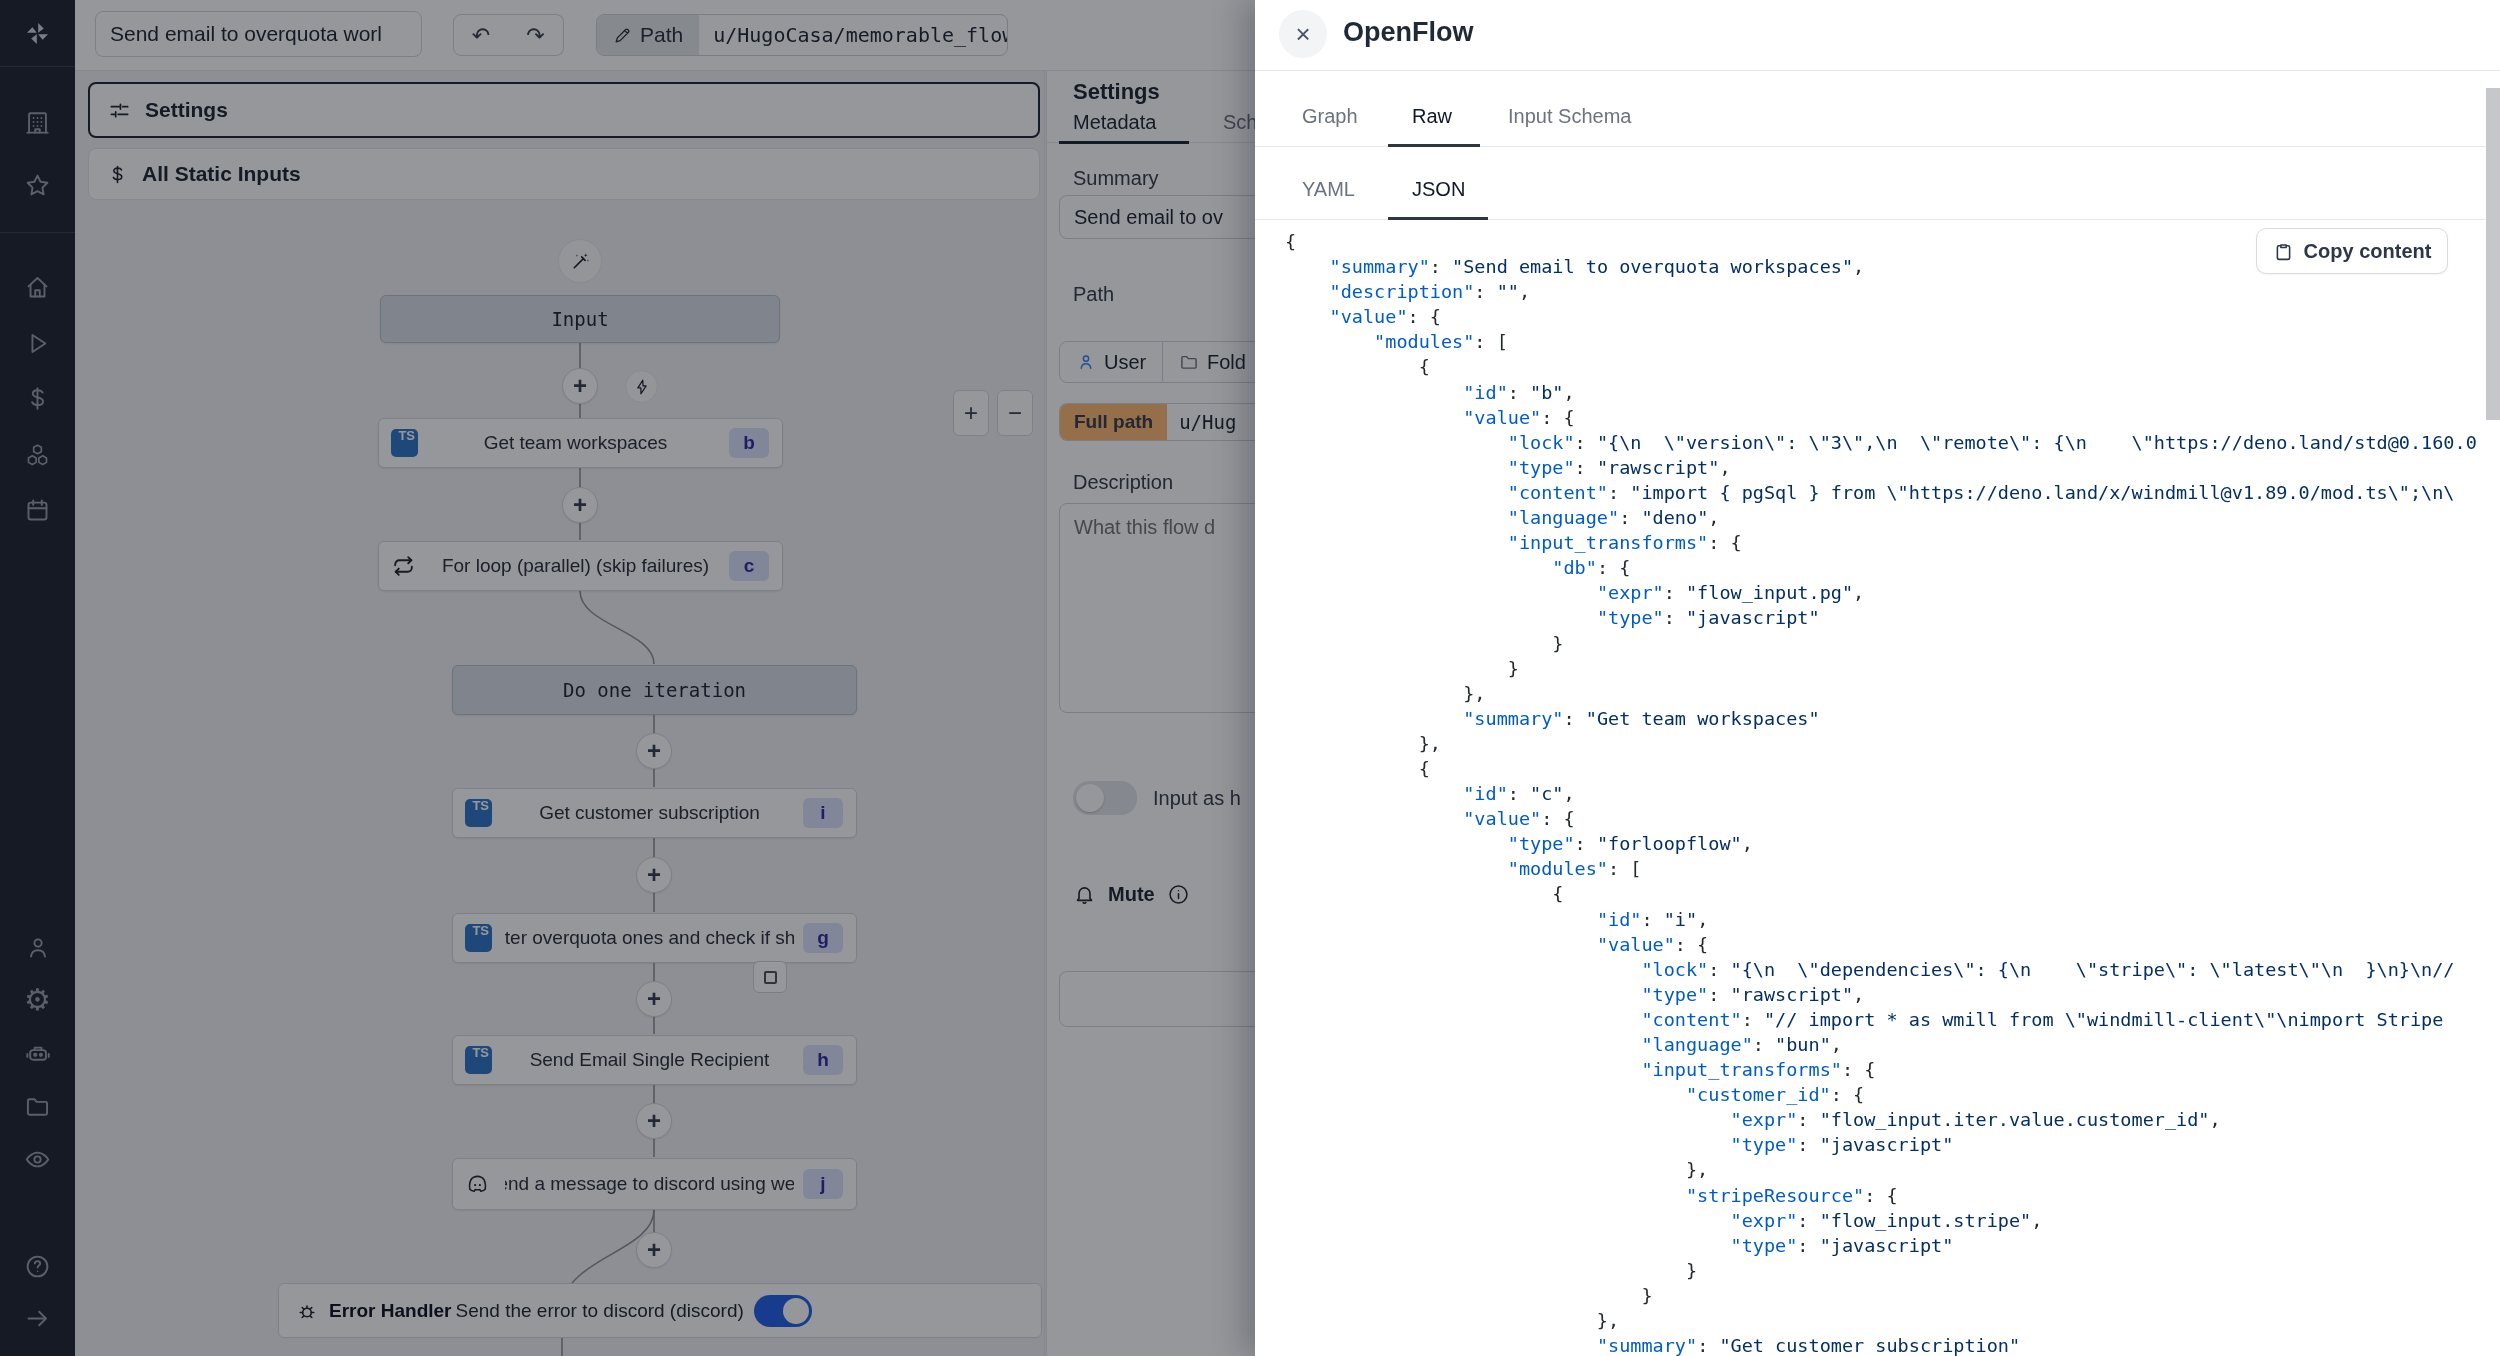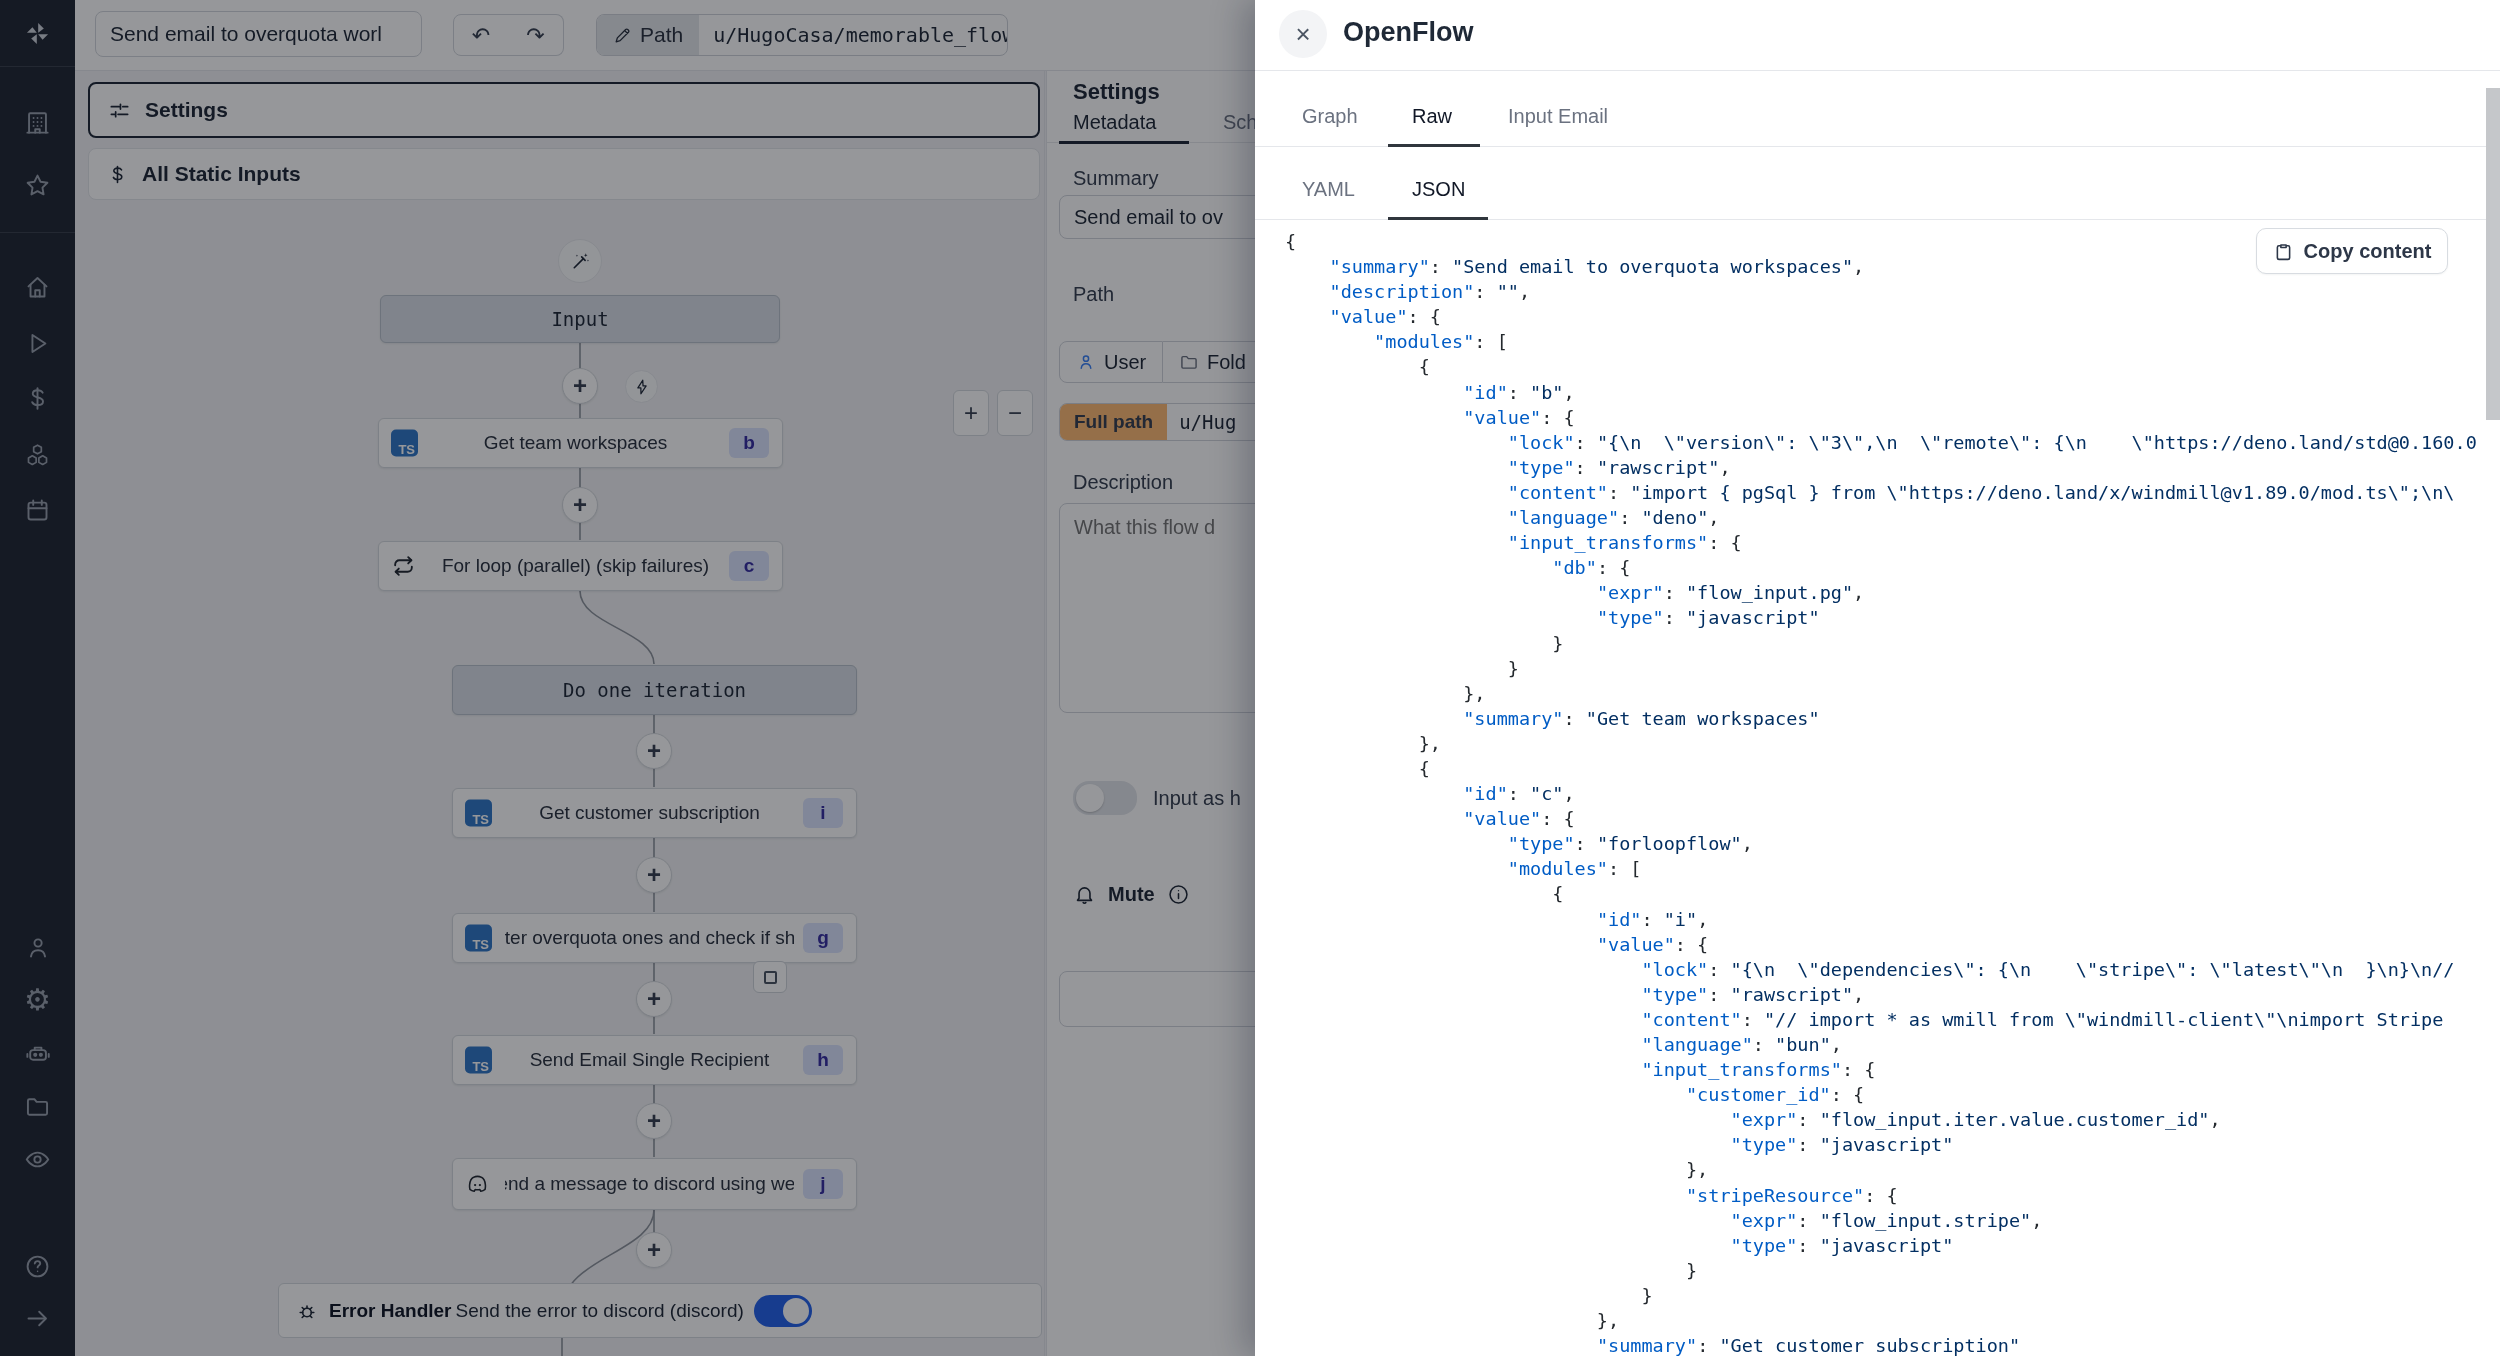--- a/index.html
+++ b/index.html
@@ -34,21 +34,21 @@
   .edges{left:0;top:0;width:2500px;height:1356px;pointer-events:none;z-index:3;}
   .node{position:absolute;background:#ffffff;border:1px solid #d5d9de;border-radius:6px;
         box-shadow:0 1px 2px rgba(20,30,40,.08);z-index:4;}
   .node.virtual{background:#d9dfe7;border-color:#b9c1cb;}
   .node-label{position:absolute;left:52px;right:62px;top:0;bottom:0;display:flex;align-items:center;justify-content:center;
               font-size:19px;color:#2b3340;white-space:nowrap;overflow:hidden;}
   .node-label.mono{left:0;right:0;font:19px "DejaVu Sans Mono",monospace;color:#1f2937;}
   .node-icon{position:absolute;left:12px;top:50%;transform:translateY(-50%);display:flex;color:#242a33;}
   .node-icon svg{width:25px;height:25px;}
   .ts-icon{width:27px;height:27px;border-radius:5px;background:#3178c6;color:#fff;display:flex;align-items:flex-end;
-           justify-content:flex-end;font-weight:700;font-size:13px;padding:0 3px;}
+           justify-content:flex-end;font-weight:700;font-size:13px;padding:14px 3px;}
   .badge{position:absolute;right:13px;top:50%;transform:translateY(-50%);width:40px;height:30px;border-radius:6px;
          background:#dbe3fd;color:#3730a3;font-weight:700;font-size:19px;display:flex;align-items:center;justify-content:center;}
   .plus-circle{position:absolute;width:36px;height:36px;border-radius:50%;background:#fff;border:1px solid #d3d7dc;
                display:flex;align-items:center;justify-content:center;font-size:24px;font-weight:700;color:#374151;z-index:4;
                box-shadow:0 1px 2px rgba(20,30,40,.08);}
   .round-btn{position:absolute;border-radius:50%;background:#fafbfc;border:1px solid #e6e8ec;display:flex;
              align-items:center;justify-content:center;color:#1f2937;z-index:4;}
   .zoom-btn{position:absolute;width:36px;height:46px;background:#fff;border:1px solid #d5d9de;border-radius:6px;
             display:flex;align-items:center;justify-content:center;font-size:24px;color:#374151;z-index:4;}
   .stop-btn{position:absolute;left:753px;top:961px;width:34px;height:32px;background:#fff;border:1px solid #cfd4da;
@@ -430,21 +430,21 @@
 
   <aside class="abs drawer">
     <div class="close-btn">
       <span>×</span>
     </div>
     <div class="drawer-title">OpenFlow</div>
     <div class="drawer-hdr-sep"></div>
 
     <div class="d-tab" style="left:47px;top:105px;">Graph</div>
     <div class="d-tab active" style="left:157px;top:105px;">Raw</div>
-    <div class="d-tab" style="left:253px;top:105px;">Input Email</div>
+    <div class="d-tab" style="left:253px;top:105px;">Input Schema</div>
     <div class="d-tabs" style="top:146px;"></div>
     <div class="d-underline" style="left:133px;top:144px;width:92px;"></div>
 
     <div class="d-tab" style="left:47px;top:178px;">YAML</div>
     <div class="d-tab active" style="left:157px;top:178px;">JSON</div>
     <div class="d-tabs" style="top:219px;"></div>
     <div class="d-underline" style="left:133px;top:217px;width:100px;"></div>
 
     <div class="copy-btn">
       <svg viewBox="0 0 24 24" fill="none" stroke="currentColor" stroke-width="1.8" stroke-linejoin="round">

